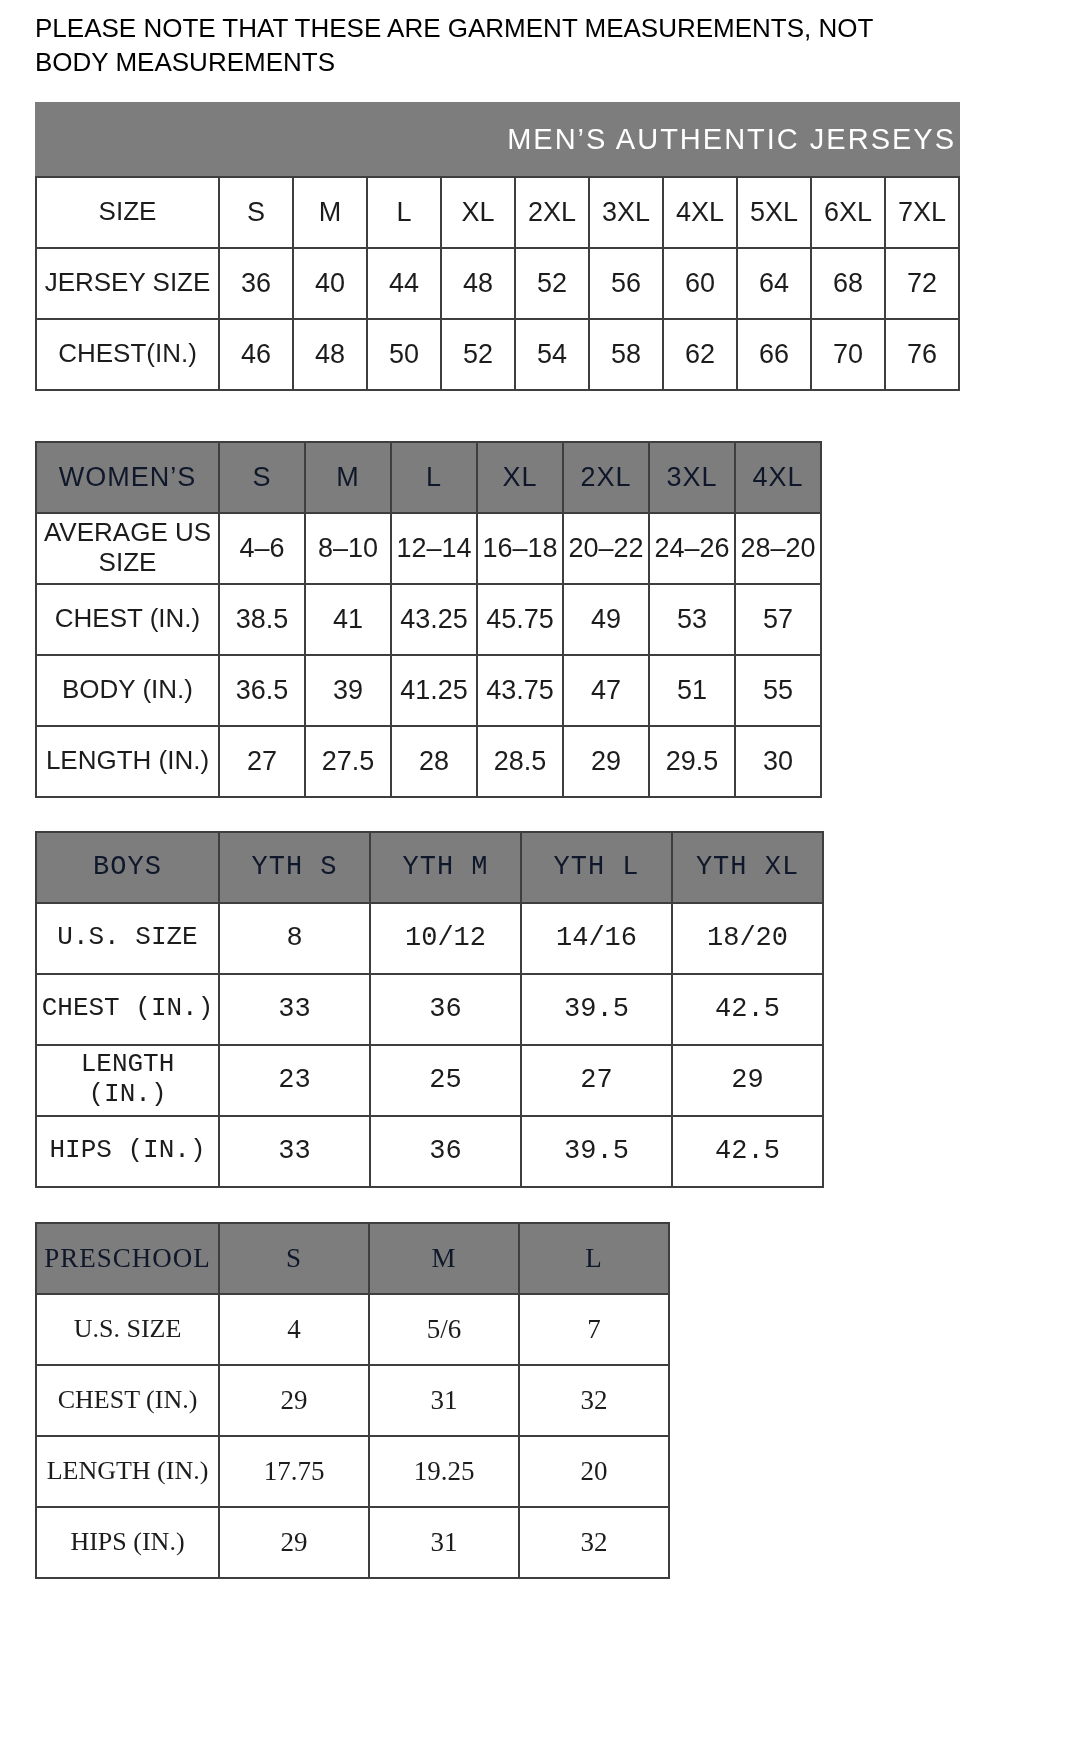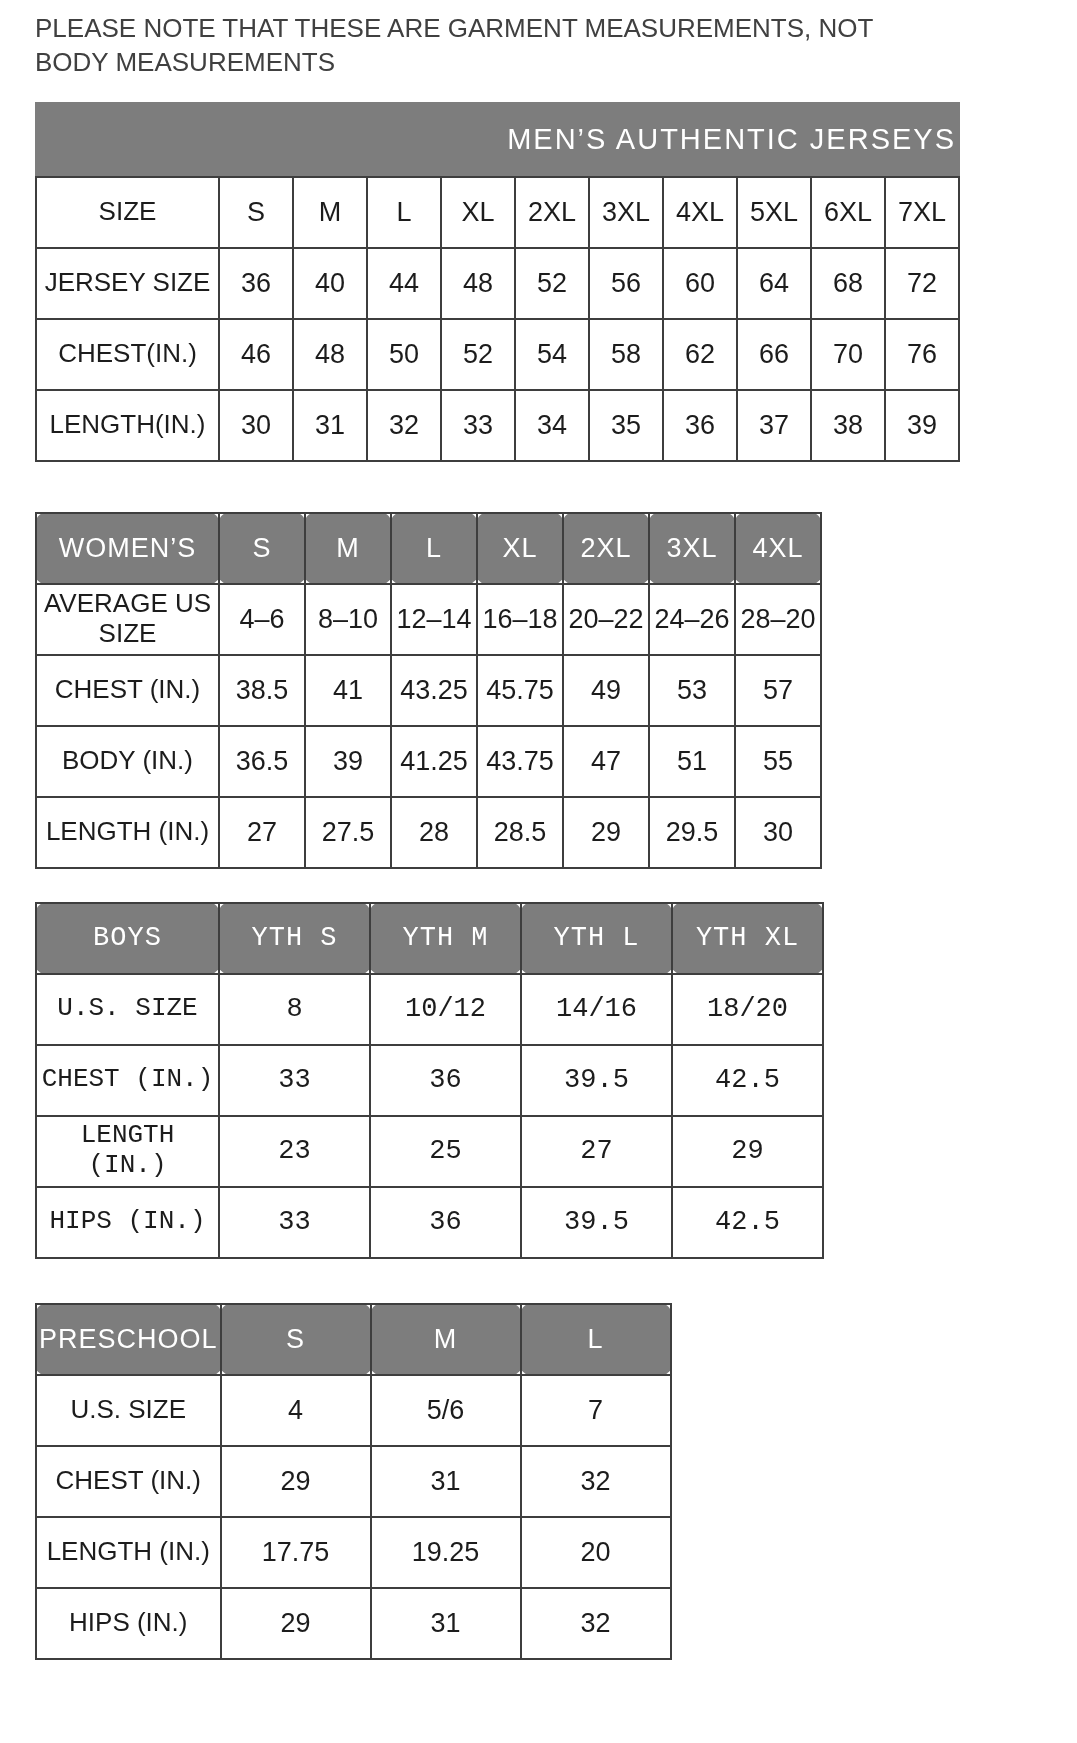--- a/index.html
+++ b/index.html
@@ -12,47 +12,47 @@
   }
   .title-wrap { padding-top:18px; margin-left:35px; height:64px; }
   .page-title {
     display:inline-block;
     font-size:46px; font-weight:900; color:#0e0e0e;
     letter-spacing:-1px; white-space:nowrap;
     transform:scaleY(1.28); transform-origin:left top;
   }
   .note {
     margin:12px 35px 0 35px; max-width:880px;
-    color:#404040; font-size:26px; line-height:1.3; font-weight:400;
+    color:#000000; font-size:26px; line-height:1.3; font-weight:400;
   }
   table.sizing-table {
     border-collapse:collapse; table-layout:fixed;
     margin-left:35px;
   }
   #mens { margin-top:22px; }
   #womens { margin-top:50px; }
   #boys { margin-top:33px;font-family:Liberation Mono, monospace; }
-  #preschool { margin-top:44px; }
+  #preschool { margin-top:34px;font-family:Liberation Serif, serif; }
   .sizing-table td, .sizing-table th {
     border:2px solid #3e3e3e;
     text-align:center; vertical-align:middle;
     padding:0 2px; overflow:hidden;
   }
   .sizing-table td {
     font-size:27px; color:#1c1c1c; height:69px; font-weight:400;
   }
   .sizing-table td.label { font-size:26px; line-height:1.15;text-align:center; }
   .sizing-table th.banner {
     background:#7d7d7d; color:#ffffff;
     font-size:29px; font-weight:400; letter-spacing:2px;
     height:72px; border:2px solid #7d7d7d; border-bottom:2px solid #3e3e3e;text-align:right;
   }
   .sizing-table th.ghead {
-    background:#7d7d7d; color:#ffffff;
-    font-size:27px; font-weight:400; letter-spacing:1px; height:69px;border-radius:9px;
+    background:#7d7d7d; color:#0f172a;
+    font-size:27px; font-weight:400; letter-spacing:1px; height:69px;
   }
 </style>
 </head>
 <body>
 
 <div class="page">
 
   <div class="note">PLEASE NOTE THAT THESE ARE GARMENT MEASUREMENTS, NOT BODY MEASUREMENTS</div>
 
   <table id="mens" class="sizing-table">
@@ -105,33 +105,20 @@
           <td>48</td>
           <td>50</td>
           <td>52</td>
           <td>54</td>
           <td>58</td>
           <td>62</td>
           <td>66</td>
           <td>70</td>
           <td>76</td>
         </tr>
-        <tr>
-          <td class="label">LENGTH(IN.)</td>
-          <td>30</td>
-          <td>31</td>
-          <td>32</td>
-          <td>33</td>
-          <td>34</td>
-          <td>35</td>
-          <td>36</td>
-          <td>37</td>
-          <td>38</td>
-          <td>39</td>
-        </tr>
       </tbody>
     </table>
 
   <table id="womens" class="sizing-table">
       <colgroup>
         <col style="width: 183px;">
         <col style="width: 86px;">
         <col style="width: 86px;">
         <col style="width: 86px;">
         <col style="width: 86px;">

